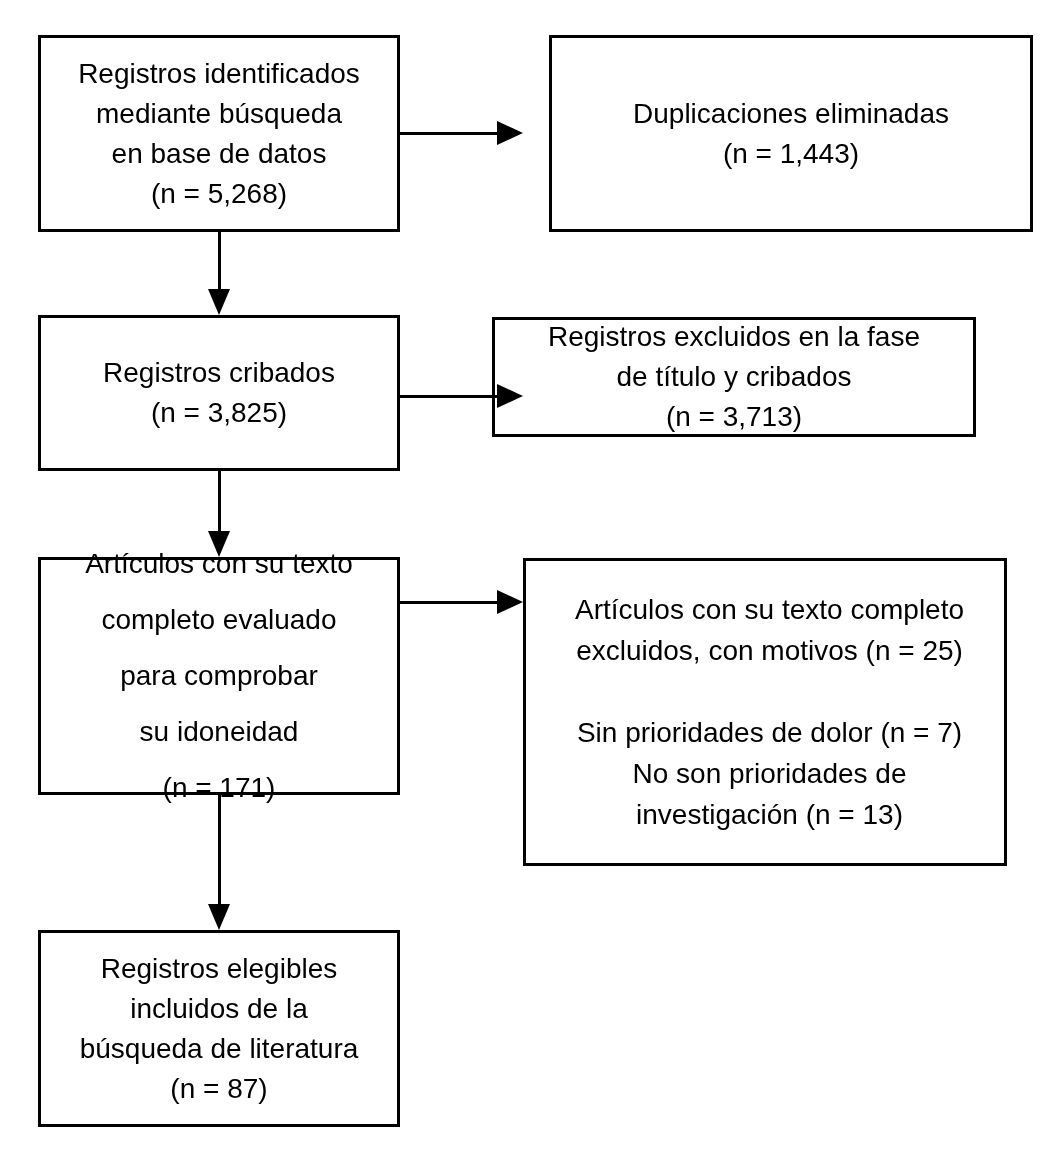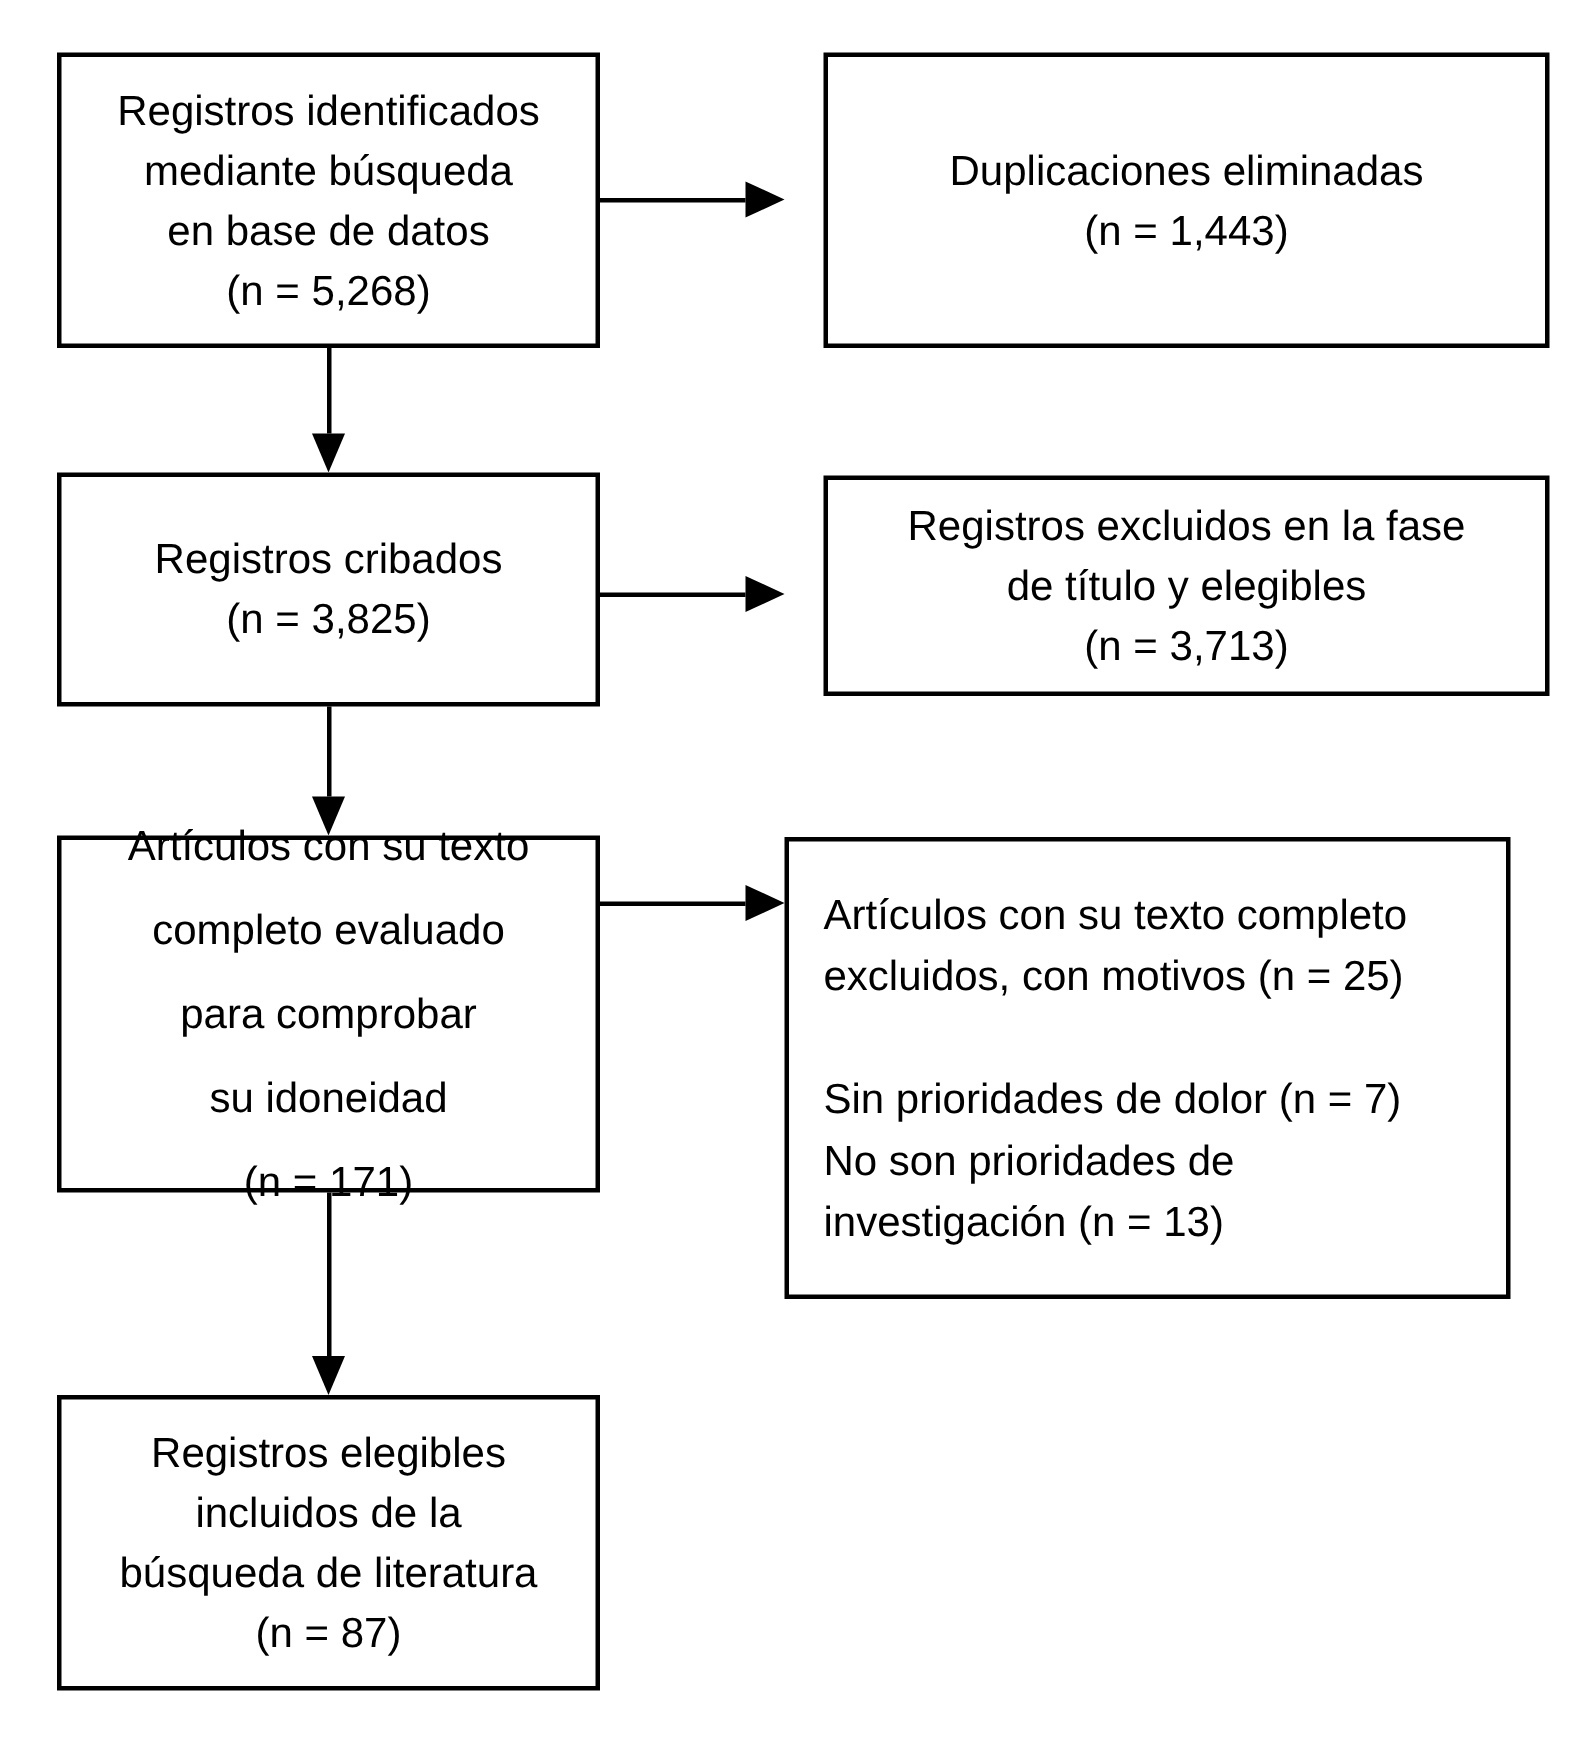--- a/index.html
+++ b/index.html
@@ -24,20 +24,21 @@
   .box {
     position: absolute;
     box-sizing: border-box;
     border: 3px solid var(--line);
     background: var(--box-bg);
     display: flex;
     flex-direction: column;
     justify-content: center;
     font-size: 28px;
     color: var(--text);
+    align-items: center;
   }
   .box.center .line { text-align: center; }
   .box .line {
     line-height: 40px;
     min-height: 40px;
     white-space: nowrap;
   }
   .box.left-align { padding: 0 14px 0 23px; }
   .box.left-align .line {
     text-align: left;
@@ -100,23 +101,23 @@
   <div class="arrow-down" style="left:208px; top:232px; height:83px;">
     <div class="shaft"></div>
     <div class="head"></div>
   </div>
 
   <div class="box center" style="left:38px; top:315px; width:362px; height:156px;">
       <div class="line">Registros cribados</div>
       <div class="line">(n = 3,825)</div>
     </div>
 
-  <div class="box center" style="left:549px; top:317px; width:484px; height:147px;">
+  <div class="box center" style="left:492px; top:317px; width:484px; height:120px;">
       <div class="line">Registros excluidos en la fase</div>
-      <div class="line">de título y elegibles</div>
+      <div class="line">de título y cribados</div>
       <div class="line">(n = 3,713)</div>
     </div>
 
   <div class="arrow-right" style="left:400px; top:384px; width:123px;">
     <div class="shaft"></div>
     <div class="head"></div>
   </div>
 
   <div class="arrow-down" style="left:208px; top:471px; height:86px;">
     <div class="shaft"></div>

